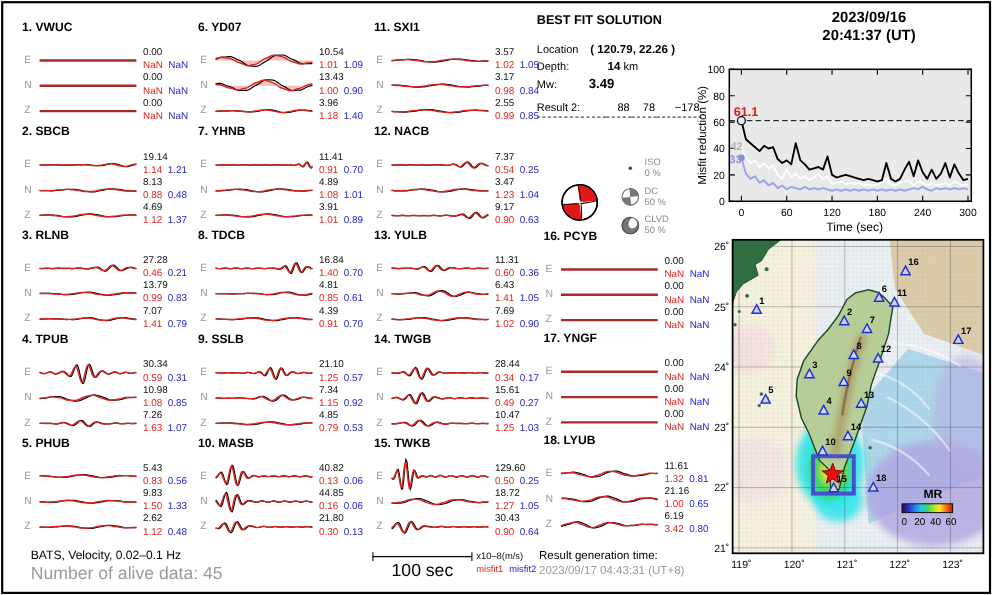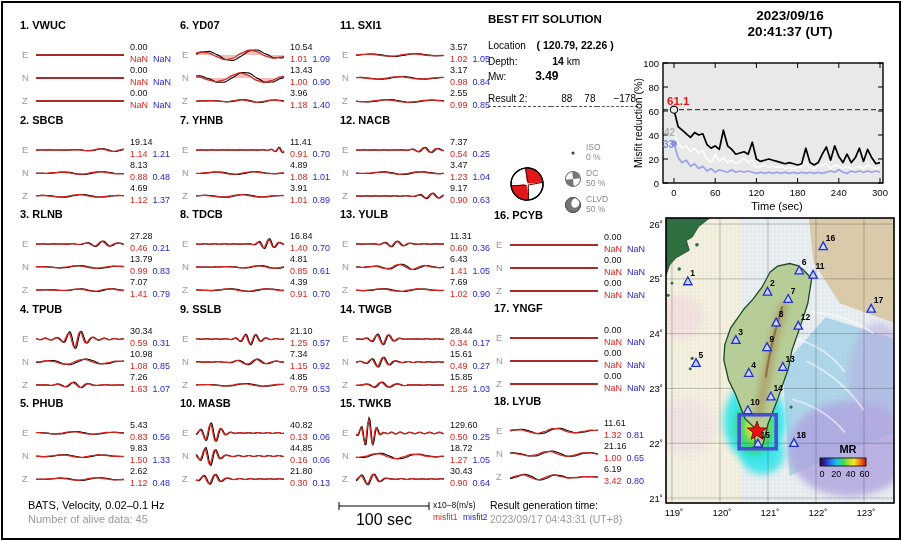--- a/index.html
+++ b/index.html
@@ -24,21 +24,21 @@
   table.bf{position:absolute;left:0;top:78px;border-collapse:collapse;font-size:10px;width:150px;}
   table.bf th{font-weight:normal;text-align:right;padding:1px 2px;border-top:1px solid #333;border-bottom:1px dashed #555;}
   table.bf td{text-align:right;padding:2px 2px;}
   table.bf tr.r1 td{border-bottom:1px solid #444;}
   table.bf tr.r2 td{border-bottom:1px dashed #555;}
   table.bf .lab{text-align:left;padding-left:0;}
   .decomp{position:absolute;left:76px;width:76px;display:flex;align-items:center;gap:4px;}
   .decomp .txt{font-size:8.5px;color:#8a8a8a;line-height:9.5px;}
   
   .foot-black{font-size:11px;color:#000;white-space:nowrap;}
-  .foot-gray{font-size:11px;color:#9a9a9a;white-space:nowrap;}
+  .foot-gray{font-size:16px;color:#9a9a9a;white-space:nowrap;}
   .foot-small{font-size:8.5px;color:#111;white-space:nowrap;}
   .foot-small .m1,.foot-small .m2{font-size:8.5px;}
   svg text{font-family:"Liberation Sans", sans-serif;}
 </style>
 </head>
 <body>
 
 <div id="shot">
 
   <div class="abs" id="datetime">
@@ -372,21 +372,21 @@
           <path d="M2,15.41 L3,15.11 L4,14.75 L5,14.42 L6,14.24 L7,14.27 L8,14.53 L9,15.00 L10,15.57 L11,16.13 L12,16.48 L13,16.48 L14,16.01 L15,15.06 L16,13.80 L17,12.55 L18,11.75 L19,11.78 L20,12.83 L21,14.76 L22,17.09 L23,19.11 L24,20.13 L25,19.73 L26,17.95 L27,15.31 L28,12.63 L29,10.71 L30,10.10 L31,10.86 L32,12.63 L33,14.75 L34,16.57 L35,17.63 L36,17.80 L37,17.23 L38,16.26 L39,15.24 L40,14.43 L41,13.97 L42,13.87 L43,14.03 L44,14.36 L45,14.76 L46,15.14 L47,15.44 L48,15.59 L49,15.59 L50,15.42 L51,15.15 L52,14.85 L53,14.60 L54,14.49 L55,14.54 L56,14.74 L57,15.02 L58,15.27 L59,15.43 L60,15.43 L61,15.29 L62,15.05 L63,14.82 L64,14.66 L65,14.64 L66,14.75 L67,14.94 L68,15.14 L69,15.27 L70,15.29 L71,15.19 L72,15.03 L73,14.87 L74,14.77 L75,14.77 L76,14.87 L77,15.02 L78,15.15 L79,15.22 L80,15.19 L81,15.08 L82,14.94 L83,14.82 L84,14.77 L85,14.82 L86,14.95 L87,15.10 L88,15.21 L89,15.24 L90,15.17" stroke="#000000" stroke-width="1.1" fill="none"></path>
           <path d="M2,15.21 L3,14.92 L4,14.62 L5,14.40 L6,14.35 L7,14.52 L8,14.89 L9,15.39 L10,15.88 L11,16.21 L12,16.23 L13,15.85 L14,15.06 L15,14.01 L16,12.99 L17,12.33 L18,12.37 L19,13.27 L20,14.91 L21,16.89 L22,18.61 L23,19.45 L24,19.06 L25,17.45 L26,15.07 L27,12.64 L28,10.93 L29,10.42 L30,11.20 L31,12.93 L32,14.99 L33,16.73 L34,17.70 L35,17.78 L36,17.12 L37,16.09 L38,15.06 L39,14.30 L40,13.94 L41,13.93 L42,14.16 L43,14.49 L44,14.83 L45,15.12 L46,15.33 L47,15.44 L48,15.45 L49,15.37 L50,15.20 L51,14.98 L52,14.76 L53,14.62 L54,14.59 L55,14.69 L56,14.89 L57,15.12 L58,15.31 L59,15.39 L60,15.35 L61,15.18 L62,14.97 L63,14.77 L64,14.66 L65,14.67 L66,14.80 L67,14.99 L68,15.17 L69,15.28 L70,15.28 L71,15.17 L72,15.01 L73,14.85 L74,14.76 L75,14.77 L76,14.87 L77,15.01 L78,15.15 L79,15.21 L80,15.19 L81,15.09 L82,14.95 L83,14.84 L84,14.79 L85,14.83 L86,14.94 L87,15.08 L88,15.18 L89,15.21 L90,15.15" stroke="#d8241e" stroke-width="1.3" fill="none"></path>
         </svg>
         <div class="abs amp" style="left: 116px; top: 48px;">15.61</div>
         <div class="abs mis" style="left: 116px; top: 60px;"><span class="m1">0.49</span><span class="m2">0.27</span></div>
         <div class="abs ch-letter" style="left: 8px; top: 78px;">Z</div>
         <svg width="92" height="30" class="abs" style="left: 20px; top: 69px; overflow: visible;">
           <path d="M2,15.30 L3,15.37 L4,15.39 L5,15.35 L6,15.28 L7,15.17 L8,15.03 L9,14.84 L10,14.61 L11,14.35 L12,14.11 L13,13.96 L14,13.96 L15,14.18 L16,14.65 L17,15.31 L18,16.08 L19,16.78 L20,17.26 L21,17.38 L22,17.06 L23,16.32 L24,15.27 L25,14.12 L26,13.07 L27,12.34 L28,12.05 L29,12.25 L30,12.89 L31,13.83 L32,14.89 L33,15.88 L34,16.64 L35,17.08 L36,17.17 L37,16.94 L38,16.46 L39,15.85 L40,15.20 L41,14.60 L42,14.15 L43,13.88 L44,13.81 L45,13.94 L46,14.23 L47,14.60 L48,14.98 L49,15.30 L50,15.50 L51,15.57 L52,15.50 L53,15.35 L54,15.16 L55,14.98 L56,14.87 L57,14.83 L58,14.84 L59,14.89 L60,14.94 L61,14.96 L62,14.95 L63,14.93 L64,14.92 L65,14.93 L66,14.98 L67,15.06 L68,15.15 L69,15.20 L70,15.21 L71,15.15 L72,15.04 L73,14.92 L74,14.82 L75,14.78 L76,14.81 L77,14.89 L78,14.99 L79,15.09 L80,15.14 L81,15.13 L82,15.08 L83,15.01 L84,14.94 L85,14.91 L86,14.93 L87,14.99 L88,15.05 L89,15.10 L90,15.10" stroke="#000000" stroke-width="1.1" fill="none"></path>
           <path d="M2,15.36 L3,15.38 L4,15.33 L5,15.21 L6,15.07 L7,14.90 L8,14.73 L9,14.56 L10,14.41 L11,14.31 L12,14.27 L13,14.35 L14,14.57 L15,14.94 L16,15.44 L17,15.99 L18,16.49 L19,16.81 L20,16.84 L21,16.52 L22,15.86 L23,14.95 L24,13.97 L25,13.09 L26,12.51 L27,12.35 L28,12.65 L29,13.34 L30,14.28 L31,15.30 L32,16.20 L33,16.84 L34,17.12 L35,17.05 L36,16.68 L37,16.12 L38,15.48 L39,14.87 L40,14.38 L41,14.05 L42,13.90 L43,13.92 L44,14.08 L45,14.36 L46,14.68 L47,15.02 L48,15.30 L49,15.49 L50,15.57 L51,15.53 L52,15.39 L53,15.19 L54,15.00 L55,14.84 L56,14.76 L57,14.76 L58,14.81 L59,14.90 L60,14.97 L61,15.02 L62,15.03 L63,15.01 L64,14.99 L65,14.99 L66,15.01 L67,15.06 L68,15.11 L69,15.14 L70,15.13 L71,15.08 L72,14.99 L73,14.90 L74,14.83 L75,14.81 L76,14.84 L77,14.93 L78,15.03 L79,15.11 L80,15.16 L81,15.14 L82,15.08 L83,15.00 L84,14.94 L85,14.91 L86,14.92 L87,14.97 L88,15.03 L89,15.07 L90,15.08" stroke="#d8241e" stroke-width="1.3" fill="none"></path>
         </svg>
-        <div class="abs amp" style="left: 116px; top: 71px;">15.85</div>
+        <div class="abs amp" style="left: 116px; top: 71px;">10.47</div>
         <div class="abs mis" style="left: 116px; top: 83px;"><span class="m1">1.25</span><span class="m2">1.03</span></div>
       </div>
       <div class="abs" style="left: 334px; top: 395px; width: 160px; height: 94px;">
         <div class="abs station-header" style="left: 6px; top: 2px;">15.  TWKB</div>
         <div class="abs ch-letter" style="left: 8px; top: 32px;">E</div>
         <svg width="92" height="30" class="abs" style="left: 20px; top: 23px; overflow: visible;">
           <path d="M2,16.42 L3,17.49 L4,17.48 L5,15.71 L6,12.39 L7,9.16 L8,8.69 L9,12.82 L10,20.34 L11,26.64 L12,26.49 L13,18.46 L14,7.03 L15,-0.11 L16,2.02 L17,11.76 L18,22.17 L19,26.68 L20,23.73 L21,16.91 L22,11.30 L23,9.68 L24,11.44 L25,14.23 L26,16.11 L27,16.50 L28,15.89 L29,15.09 L30,14.64 L31,14.66 L32,15.00 L33,15.35 L34,15.45 L35,15.21 L36,14.76 L37,14.37 L38,14.31 L39,14.63 L40,15.18 L41,15.68 L42,15.85 L43,15.60 L44,15.06 L45,14.49 L46,14.16 L47,14.22 L48,14.63 L49,15.18 L50,15.63 L51,15.79 L52,15.62 L53,15.21 L54,14.73 L55,14.38 L56,14.28 L57,14.47 L58,14.86 L59,15.29 L60,15.61 L61,15.68 L62,15.49 L63,15.11 L64,14.69 L65,14.39 L66,14.33 L67,14.54 L68,14.93 L69,15.35 L70,15.63 L71,15.66 L72,15.43 L73,15.03 L74,14.61 L75,14.35 L76,14.35 L77,14.61 L78,15.02 L79,15.43 L80,15.67 L81,15.64 L82,15.35 L83,14.93 L84,14.53 L85,14.32 L86,14.38 L87,14.69 L88,15.12 L89,15.50 L90,15.68" stroke="#000000" stroke-width="1.1" fill="none"></path>
           <path d="M2,16.80 L3,17.21 L4,16.34 L5,14.07 L6,11.29 L7,9.89 L8,11.75 L9,16.99 L10,22.89 L11,25.01 L12,20.57 L13,11.37 L14,3.33 L15,2.25 L16,9.06 L17,18.99 L18,25.35 L19,24.67 L20,18.77 L21,12.49 L22,9.63 L23,10.70 L24,13.64 L25,16.03 L26,16.76 L27,16.14 L28,15.11 L29,14.42 L30,14.37 L31,14.80 L32,15.35 L33,15.68 L34,15.58 L35,15.11 L36,14.55 L37,14.20 L38,14.27 L39,14.73 L40,15.33 L41,15.77 L42,15.83 L43,15.49 L44,14.94 L45,14.44 L46,14.22 L47,14.34 L48,14.74 L49,15.22 L50,15.58 L51,15.68 L52,15.51 L53,15.15 L54,14.75 L55,14.46 L56,14.39 L57,14.55 L58,14.88 L59,15.25 L60,15.52 L61,15.59 L62,15.43 L63,15.10 L64,14.73 L65,14.46 L66,14.41 L67,14.59 L68,14.93 L69,15.31 L70,15.56 L71,15.59 L72,15.38 L73,15.02 L74,14.66 L75,14.42 L76,14.42 L77,14.65 L78,15.02 L79,15.38 L80,15.59 L81,15.56 L82,15.31 L83,14.94 L84,14.59 L85,14.40 L86,14.46 L87,14.73 L88,15.11 L89,15.44 L90,15.60" stroke="#d8241e" stroke-width="1.3" fill="none"></path>
         </svg>
         <div class="abs amp" style="left: 116px; top: 25px;">129.60</div>

